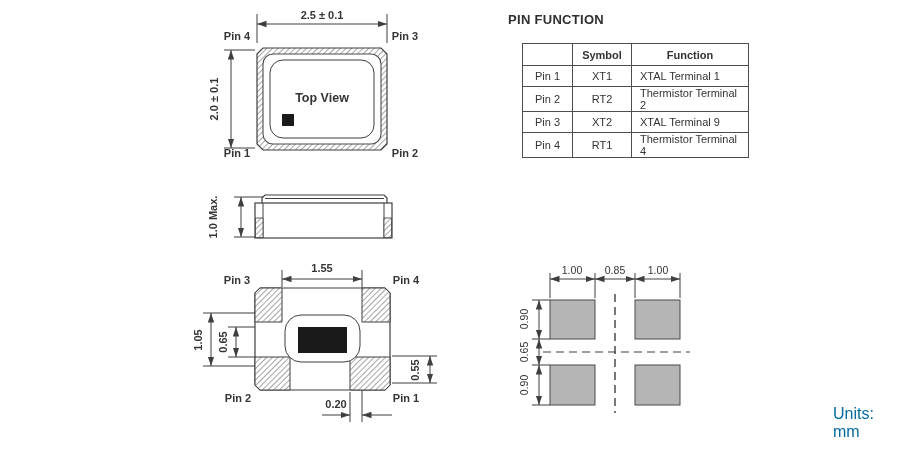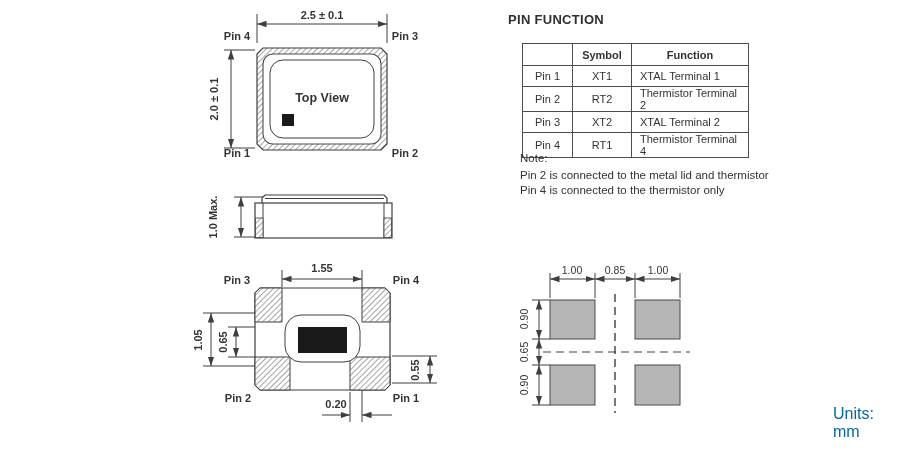--- a/index.html
+++ b/index.html
@@ -158,35 +158,30 @@
         <td class="fn">XTAL Terminal 1</td>
       </tr>
       <tr>
         <td>Pin 2</td>
         <td>RT2</td>
         <td class="fn">Thermistor Terminal 2</td>
       </tr>
       <tr>
         <td>Pin 3</td>
         <td>XT2</td>
-        <td class="fn">XTAL Terminal 2</td>
+        <td class="fn">XTAL Terminal 9</td>
       </tr>
       <tr>
         <td>Pin 4</td>
         <td>RT1</td>
         <td class="fn">Thermistor Terminal 4</td>
       </tr>
     </tbody>
   </table>
 
-  <div class="note" style="left:520px;top:151px;">
-    <div class="nlabel">Note:</div>
-    <div>Pin 2 is connected to the metal lid and thermistor</div>
-    <div>Pin 4 is connected to the thermistor only</div>
-  </div>
 
 
   <svg class="pane" style="left:498px;top:252px;" width="240" height="178" viewBox="0 0 240 178">
     <defs>
       <marker id="ar4" viewBox="0 0 10 8" refX="9.5" refY="4" markerWidth="10" markerHeight="8" orient="auto-start-reverse" markerUnits="userSpaceOnUse">
         <path d="M0,0.8 L9.5,4 L0,7.2 Z" fill="#3f3f3f"></path>
       </marker>
     </defs>
     <g stroke="#3f3f3f" stroke-width="1" fill="none">
 

